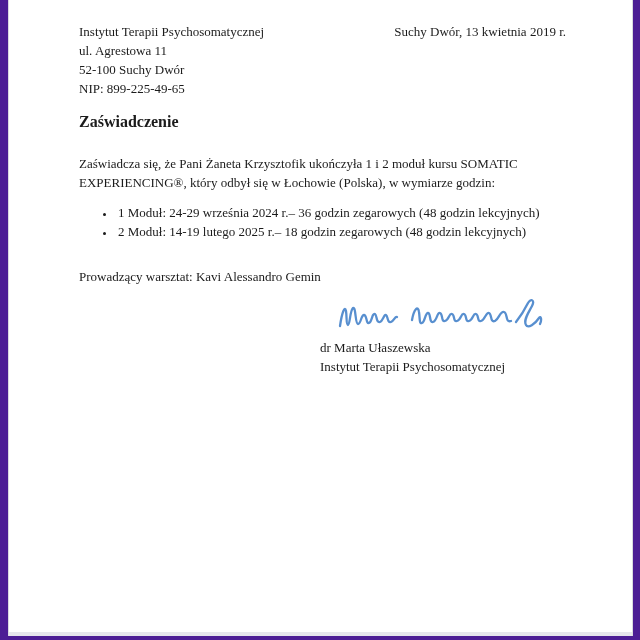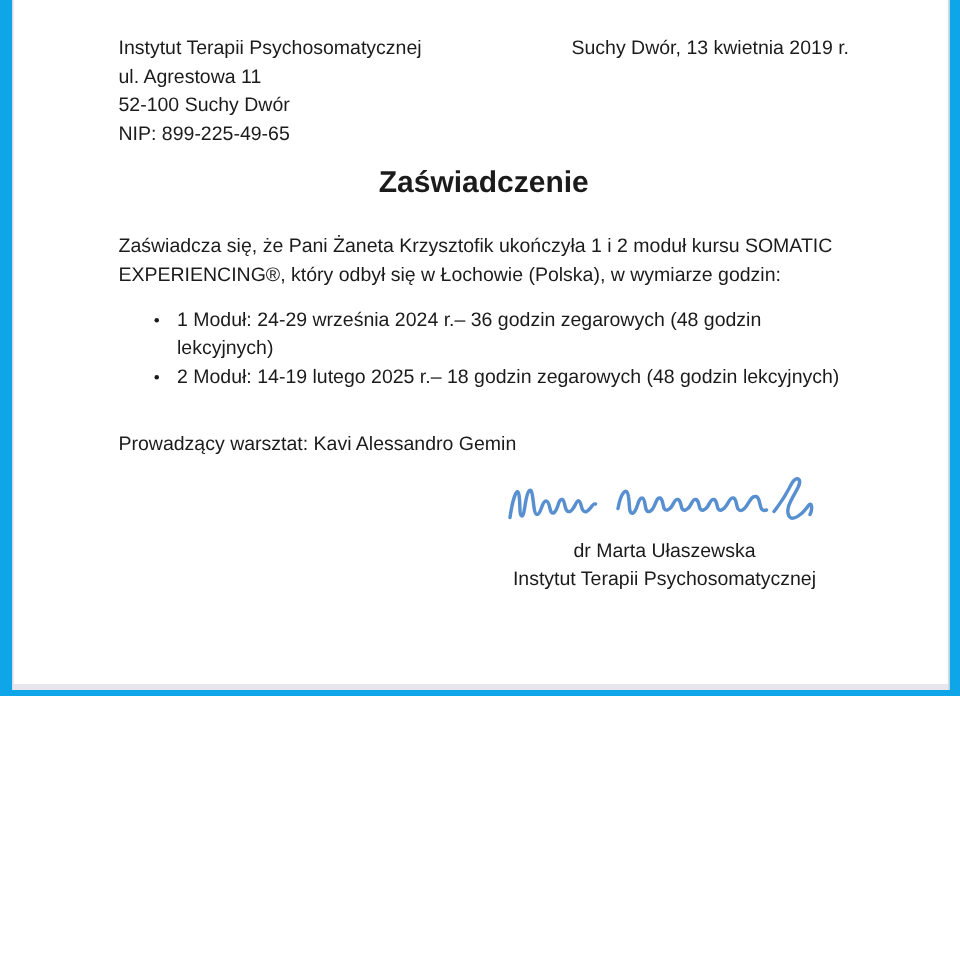--- a/index.html
+++ b/index.html
@@ -3,24 +3,24 @@
 <meta charset="utf-8">
 <style>
   html, body {
     margin: 0;
     padding: 0;
     background: #ffffff;
   }
   .viewport {
     position: relative;
     width: 640px;
-    height: 464px;
-    background: #0ea5e9;
+    height: 640px;
+    background: #4c1d95;
     overflow: hidden;
-    font-family: Liberation Sans, sans-serif;
+    font-family: Liberation Serif, serif;
     color: #1b1b1b;
   }
   .sheet {
     position: absolute;
     left: 8px;
     right: 7px;
     top: 0;
     bottom: 4px;
     background: #ffffff;
     border-left: 1px solid var(--frame-border, #d9d9e0);
@@ -53,22 +53,21 @@
   }
   .letterhead {
     display: flex;
     justify-content: space-between;
     align-items: flex-start;
   }
   .sender div { white-space: nowrap; }
   .dateline { white-space: nowrap; }
   .doc-title {
     margin: 13px 0 0 0;
-    text-align: center;
-    font-size: 20px;
+    font-size: 16px;
     font-weight: bold;
     line-height: 22px;
   }
   .intro {
     margin: 21px 0 0 0;
   }
   .module-list {
     margin: 11px 0 0 0;
     padding: 0 0 0 37px;
   }
@@ -77,21 +76,21 @@
   }
   .module-list li::marker {
     font-size: 11px;
   }
   .facilitator {
     margin: 26px 0 0 0;
   }
   .signature-block {
     margin: 10px 0 0 auto;
     width: 246px;
-    text-align: center;
+    text-align: left;
   }
   .signature-svg {
     display: block;
     margin: 0 auto -2px auto;
   }
   .signoff div { white-space: nowrap; }
 </style>
 </head>
 <body>
 

